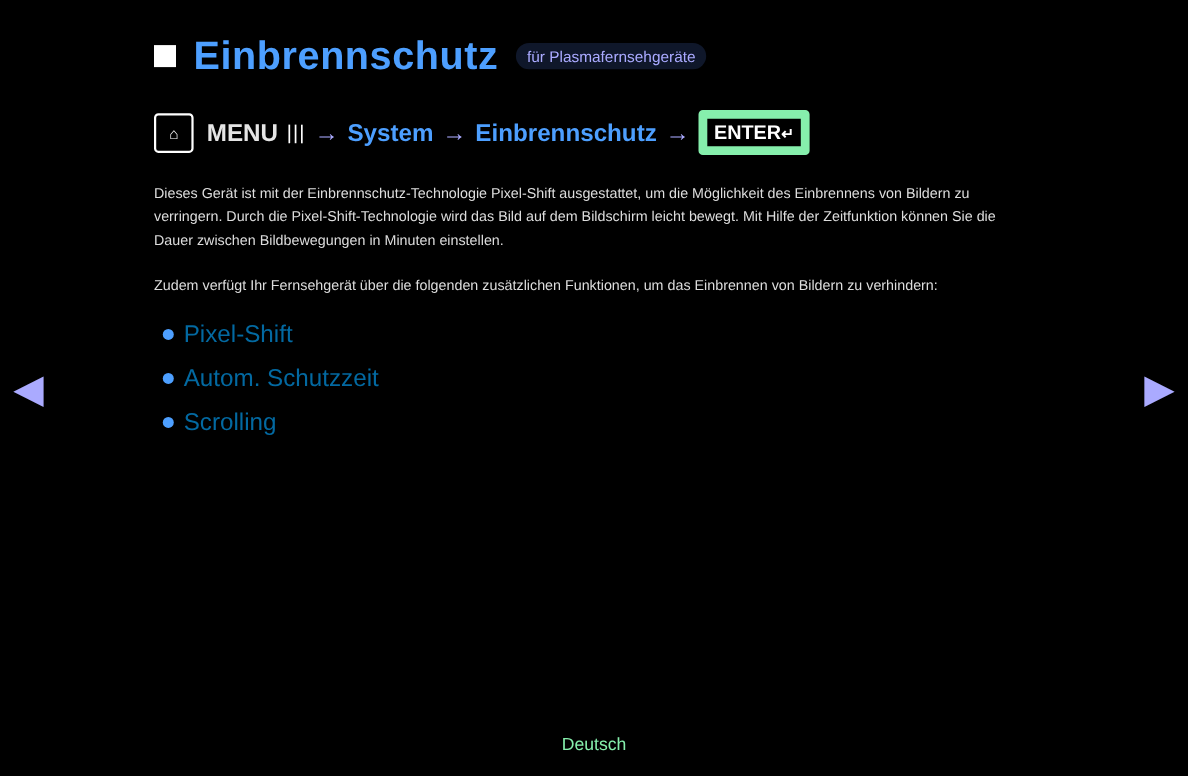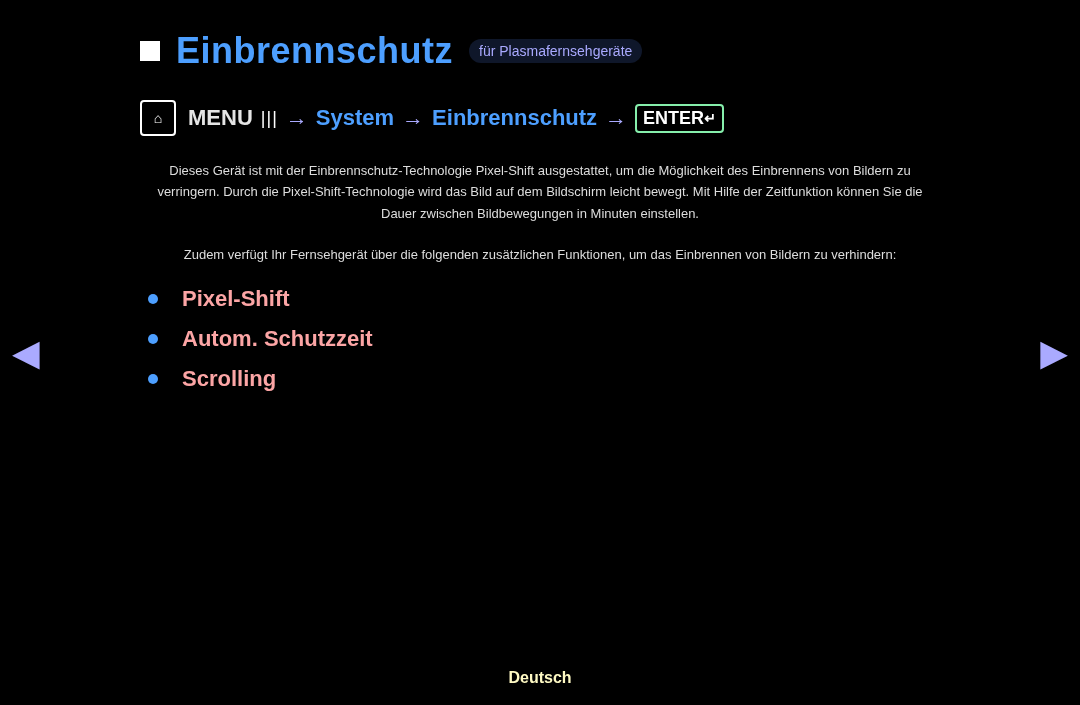--- a/index.html
+++ b/index.html
@@ -1,19 +1,18 @@
 <!DOCTYPE html>
 <html><head>
   <meta charset="utf-8">
   <style>
     * {
       margin: 0;
       padding: 0;
       box-sizing: border-box;
-      text-align: center;
     }
 
     body {
       width: 1080px;
       height: 705px;
       background-color: #000000;
       color: #ffffff;
       font-family: Arial, sans-serif;
       overflow: hidden;
       position: relative;
@@ -92,21 +91,21 @@
     .nav-link {
       color: #4d9fff;
       font-size: 22px;
       font-weight: bold;
     }
 
     .nav-enter {
       display: inline-flex;
       align-items: center;
       justify-content: center;
-      border: 2px solid #86efac;
+      border: 8px solid #86efac;
       border-radius: 4px;
       padding: 2px 6px;
       font-size: 18px;
       font-weight: bold;
       color: #ffffff;
     }
 
     .description {
       font-size: 13px;
       line-height: 1.65;
@@ -114,25 +113,25 @@
       margin-bottom: 20px;
     }
 
     .list-section {
       margin-top: 10px;
     }
 
     .list-item {
       display: flex;
       align-items: center;
-      gap: 24px;
+      gap: 9px;
       margin-bottom: 14px;
       font-size: 22px;
-      font-weight: bold;
-      color: #fca5a5;
+      font-weight: normal;
+      color: #0369a1;
     }
 
     .bullet {
       width: 10px;
       height: 10px;
       background-color: #4d9fff;
       border-radius: 50%;
       flex-shrink: 0;
       margin-left: 8px;
     }
@@ -157,23 +156,23 @@
       font-size: 36px;
       cursor: pointer;
       user-select: none;
     }
 
     .footer {
       position: absolute;
       bottom: 18px;
       left: 50%;
       transform: translateX(-50%);
-      color: #fef9c3;
+      color: #86efac;
       font-size: 16px;
-      font-weight: bold;
+      font-weight: normal;
     }
   </style>
 </head>
 <body>
 
 <div class="nav-prev">◀</div>
 
 <div class="nav-next">▶</div>
 
 <div class="main-container">

